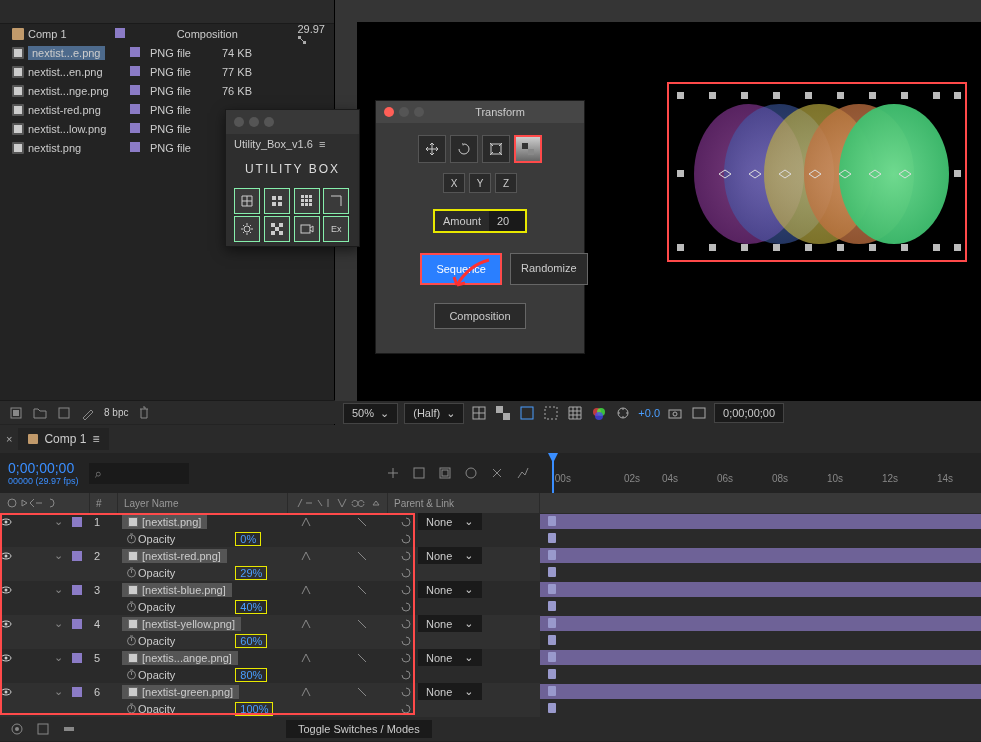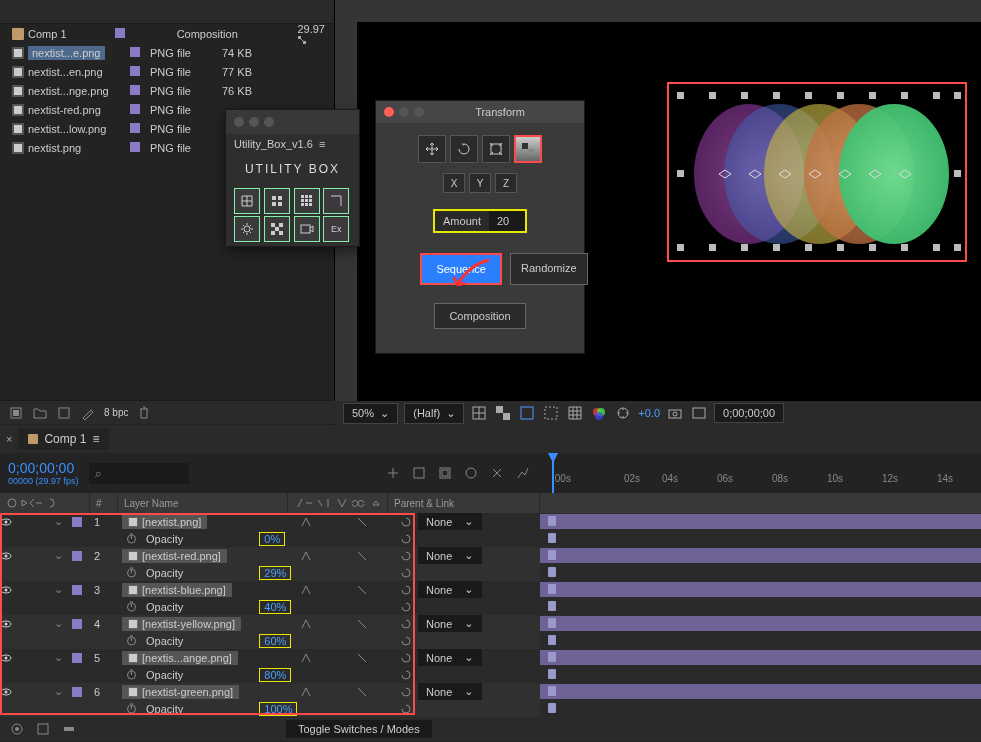--- a/index.html
+++ b/index.html
@@ -61,21 +61,21 @@
   .layer-row { display:flex; height:17px; background:#2a2a2a; }
   .layer-row.odd { background:#303030; }
   .layer-left { width:540px; display:flex; align-items:center; font-size:11px; }
   .layer-right { flex:1; position:relative; background:#2a2a2a; }
   .layer-bar { position:absolute; left:0; right:0; top:1px; bottom:1px; background:#8b7bc6; opacity:0.7; }
   .eye-icon { width:14px; text-align:center; }
   .collapse-icon { width:14px; color:#888; }
   .layer-num { width:22px; text-align:center; }
   .layer-name-box { background:#555; padding:1px 6px; display:flex; align-items:center; gap:4px; }
   .layer-png-icon { width:10px; height:10px; background:#ccc; border:1px solid #666; }
-  .opacity-row .layer-left { padding-left:126px; gap:8px; }
+  .opacity-row .layer-left { padding-left:126px; }
   .stopwatch { width:12px; }
   .value-highlighted { border:1px solid #e8e800; padding:0 4px; color:#4a9eff; }
   .parent-cell { display:flex; align-items:center; gap:6px; }
   .parent-swirl { color:#888; }
   .none-dropdown { background:#1a1a1a; padding:2px 8px; display:flex; align-items:center; gap:12px; }
   .marker-dot { position:absolute; left:8px; top:3px; width:8px; height:10px; background:#99c; border-radius:1px; }
   
   .tl-bottom { height:24px; background:#2a2a2a; display:flex; align-items:center; padding:0 8px; gap:8px; }
   .toggle-switches-btn { background:#1a1a1a; padding:3px 12px; margin-left:200px; }
   

